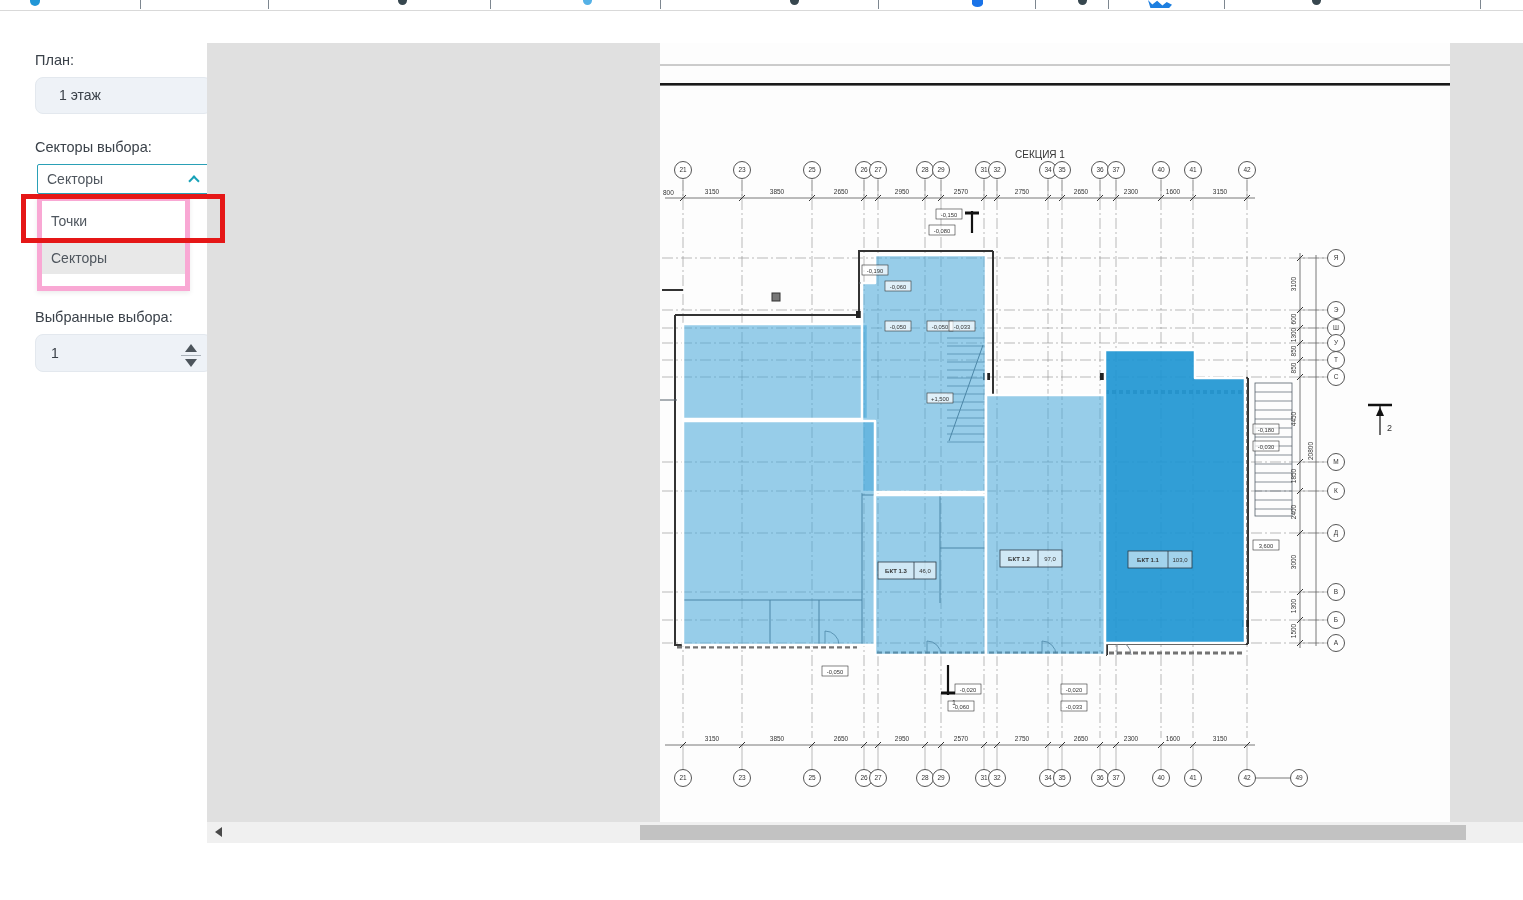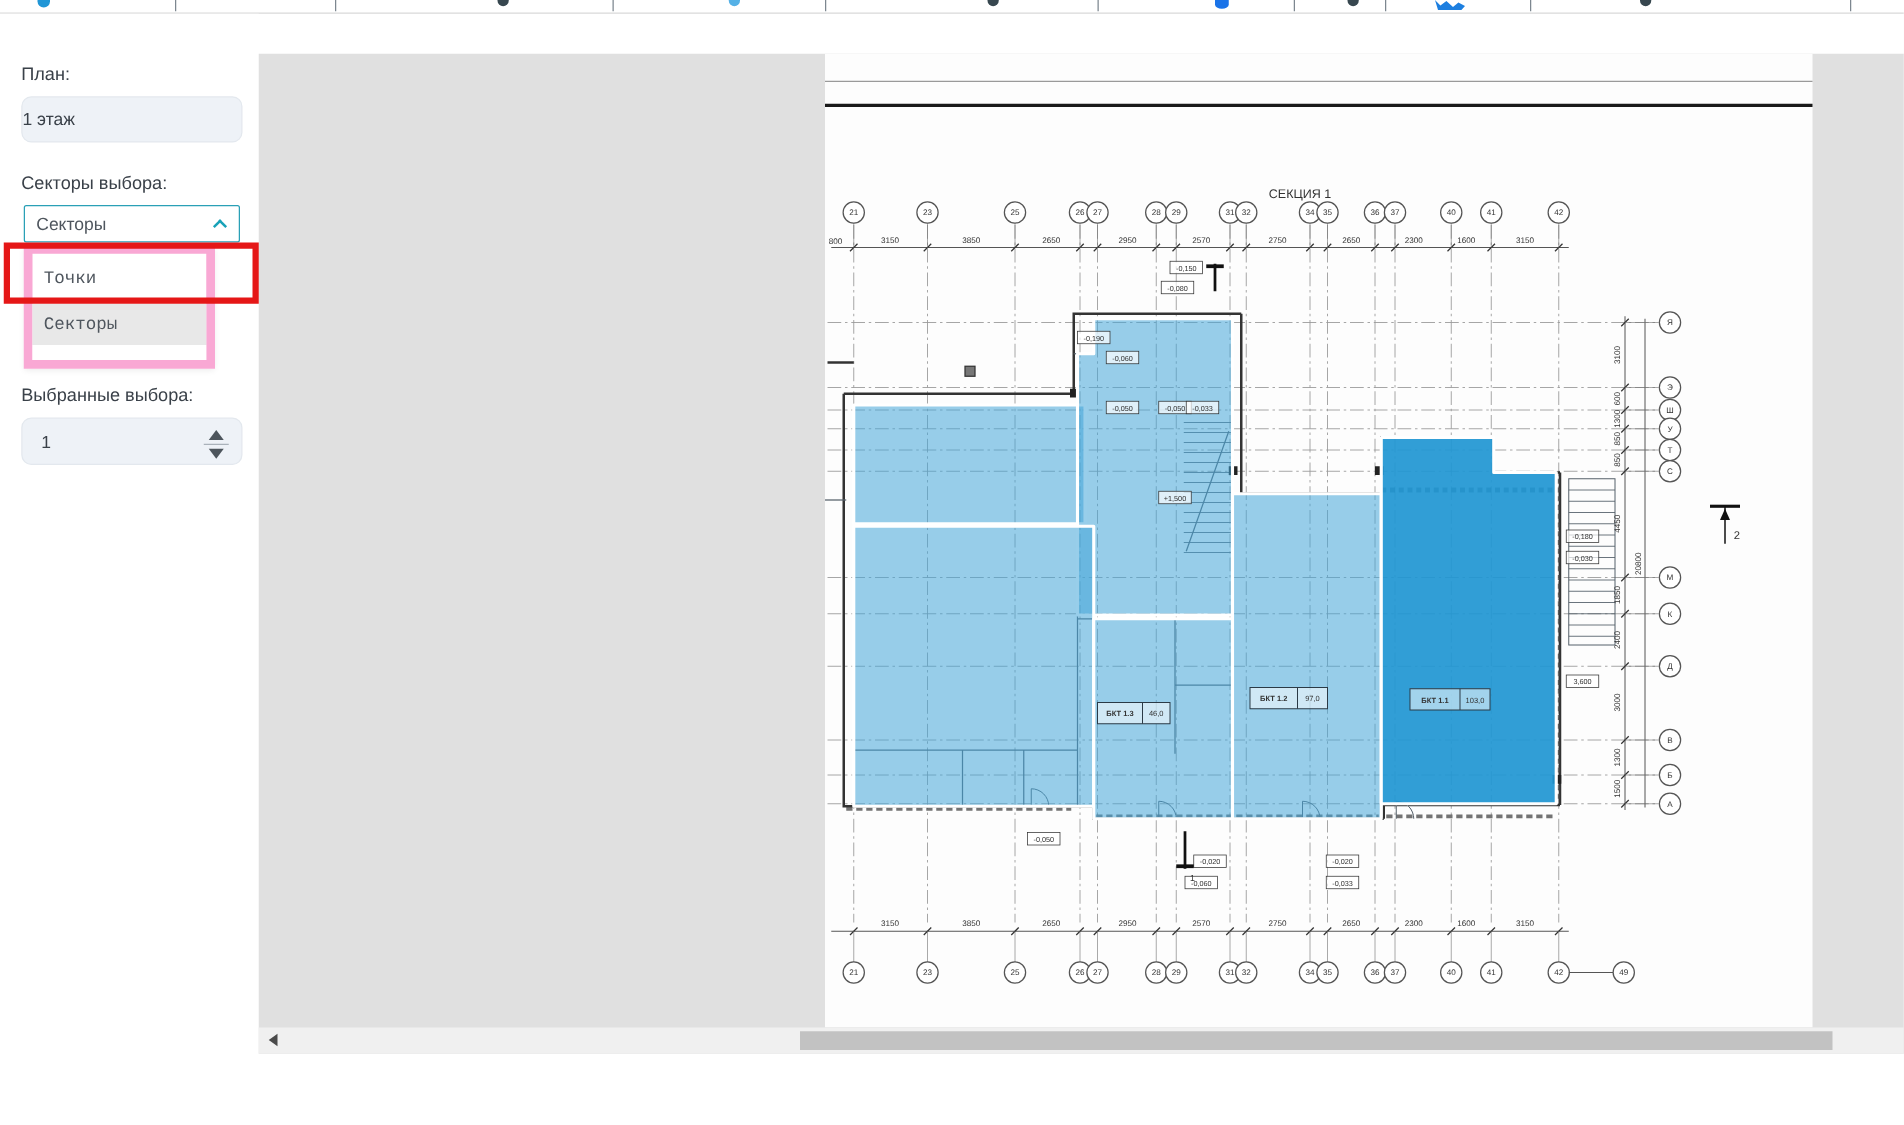--- a/index.html
+++ b/index.html
@@ -10,32 +10,32 @@
     border-bottom:1px solid #d9d9d9; background:#fff; overflow:hidden; }
   .frag { position:absolute; top:0; }
   .frag.sep { width:1px; height:9px; background:#7d8790; }
   .frag.blue { width:10px; height:6px; background:#2196d6; border-radius:0 0 6px 6px; }
   .frag.lightblue { width:9px; height:5px; background:#55b1e6; border-radius:0 0 5px 5px; }
   .frag.dark { width:9px; height:5px; background:#37474f; border-radius:0 0 5px 5px; }
   .frag.pin { width:11px; height:7px; background:#1a73e8; border-radius:0 0 55% 55%; }
   .frag.bird { width:24px; height:8px; background:#1d7fe0;
     clip-path:polygon(0 0,18% 55%,38% 10%,60% 70%,78% 25%,100% 60%,88% 100%,10% 100%); }
   
-  .sidebar { position:absolute; left:0; top:11px; width:207px; height:860px; background:#fff; }
+  .sidebar { position:absolute; left:18px; top:11px; width:207px; height:860px; background:#fff; }
   .side-label { position:absolute; left:17px; font-size:14.5px; color:#3a4149; }
   .pill-box { position:absolute; left:17px; width:177px; background:#eef2f7;
     border:1px solid #e3e8ee; border-radius:8px; font-size:14px; color:#3a4149; }
-  .plan-box { top:66px; height:37px; line-height:35px; padding-left:0; }
+  .plan-box { top:66px; height:37px; line-height:35px; padding-left:23px; }
   .select-box { position:absolute; left:19px; top:153px; width:173px; height:30px;
     background:#fff; border:1px solid #2aa0b6; border-radius:2px; font-size:14px;
     color:#4f565e; line-height:28px; padding-left:9px; }
   .chev-up { position:absolute; right:11px; top:12px; width:8px; height:8px;
     border-top:2px solid #18a2b8; border-right:2px solid #18a2b8; transform:rotate(-45deg); }
   .dropdown { position:absolute; left:19px; top:185px; width:153px; background:#fff;
-    border:7px solid #f9a8d4; box-shadow:0 2px 5px rgba(0,0,0,.08);font-family:Liberation Mono, monospace; }
+    border:5px solid #f9a8d4; box-shadow:0 2px 5px rgba(0,0,0,.08); }
   .dd-option { font-size:14px; color:#4f565e; padding-left:9px; display:flex; align-items:center; }
   .dd-option.first { height:40px; }
   .dd-option.rest { height:33px; }
   .dd-option.selected { background:#e8e8e8; }
   .dd-empty { height:12px; background:#fff; }
   .annotation-rect { position:absolute; left:3px; top:183px; width:204px; height:49px;
     border:5px solid #e51717; pointer-events:none; z-index:5; }
   .num-box { top:323px; height:38px; line-height:36px; padding-left:15px; }
   .stepper { position:absolute; right:8px; top:0; width:30px; height:38px; }
   .step-up { position:absolute; right:6px; top:9px; width:0; height:0;

